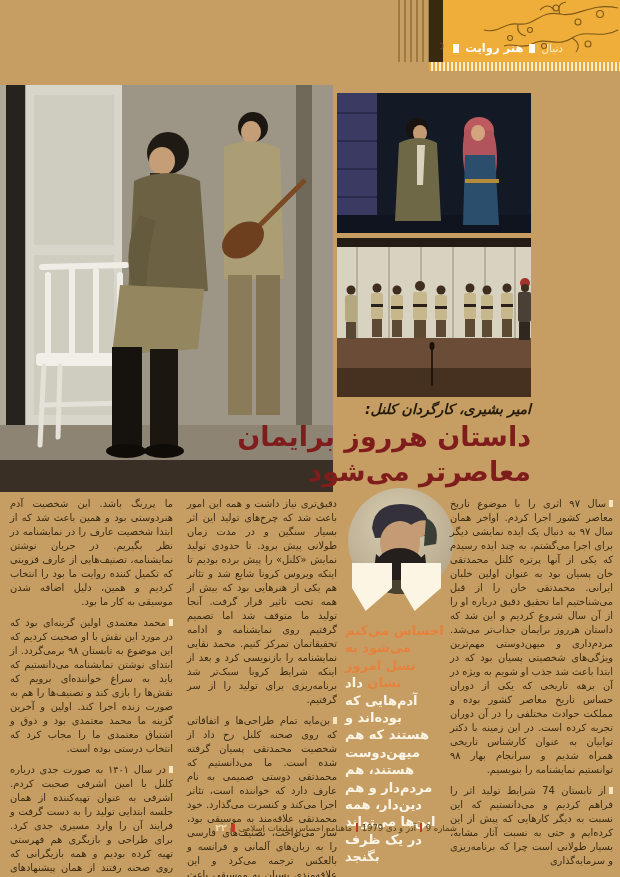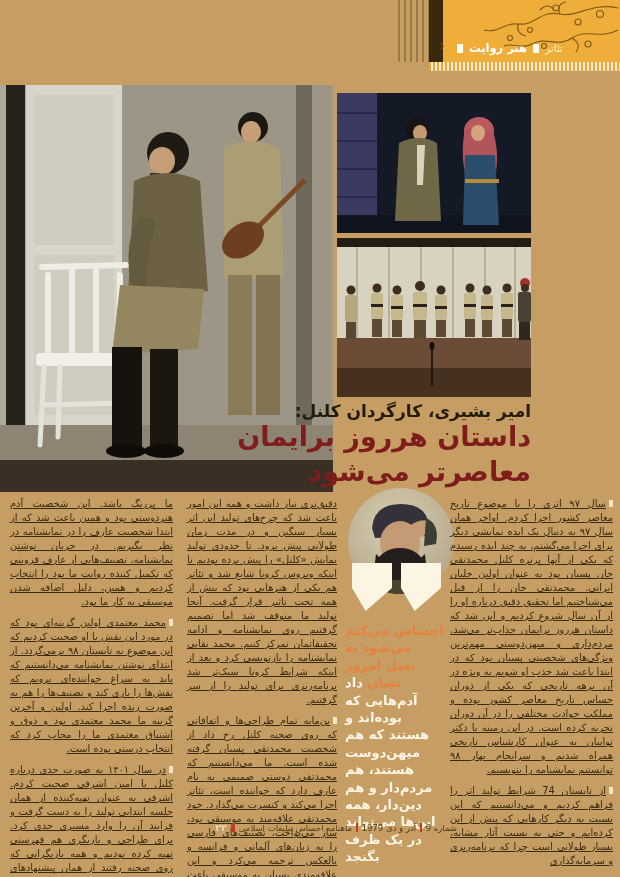--- a/index.html
+++ b/index.html
@@ -21,39 +21,39 @@
   .lbl-bold{color:#ffffff;font-weight:bold;font-size:11.5px;white-space:nowrap;}
   .lbl-light{color:rgba(255,249,230,.85);font-size:10.5px;white-space:nowrap;}
 
   
   .photo{position:absolute;overflow:hidden;}
   .photo-main{left:0;top:85px;width:333px;height:407px;background:#b2ada0;}
   .photo-1{left:337px;top:93px;width:194px;height:140px;background:#141926;}
   .photo-2{left:337px;top:238px;width:194px;height:159px;background:#d8d2c1;}
 
   
-  .kicker{position:absolute;top:401px;right:89px;font-size:17px;font-weight:bold;color:#241a08;}
+  .kicker{position:absolute;top:401px;right:89px;font-size:14px;font-weight:bold;color:#241a08;font-style:italic;}
   .headline{position:absolute;top:419px;right:89px;text-align:right;font-size:27px;font-weight:bold;
     color:#7f1d1d;line-height:35px;letter-spacing:-.5px;}
 
   
   .portrait{position:absolute;left:348px;top:488px;width:106px;height:106px;border-radius:50%;
     overflow:hidden;background:radial-gradient(circle at 45% 35%,#d9cfb4,#ab9b7e);}
   .qmark{position:absolute;left:352px;top:563px;display:flex;gap:9px;direction:ltr;}
   .qmark div{width:40px;height:48px;background:#fdf5e4;
     clip-path:polygon(0 0,100% 0,100% 52%,34% 100%,0 52%);}
   .pullquote{position:absolute;left:345px;top:622px;width:100px;text-align:left;
     font-weight:bold;font-size:13px;line-height:17.4px;}
   .pq-hl{color:#e5823d;}
   .pq-rest{color:#fdf5e6;}
 
   
   .col{position:absolute;top:497px;font-size:9.9px;line-height:14px;color:#392a10;
     text-align:justify;}
-  .col p{margin:0 0 7px 0;text-decoration:underline;}
+  .col p{margin:0 0 7px 0;}
   .col-right{left:450px;width:163px;}
   .col-middle{left:187px;width:150px;}
   .col-left{left:10px;width:163px;}
   .pb{display:inline-block;width:4px;height:7px;background:#f5e6c0;margin-left:3px;}
 
   
   .footer{position:absolute;top:822px;right:163px;display:flex;direction:ltr;align-items:center;
     gap:4px;font-size:8.5px;color:#503a16;white-space:nowrap;text-align:center;}
   .footer .pagenum{color:#ecd9ae;font-size:9.5px;font-weight:bold;}
   .f-red-sq{width:4px;height:8px;background:#c23a28;}
@@ -80,21 +80,21 @@
         <circle cx="148" cy="44" r="3"></circle>
         <circle cx="70" cy="38" r="2.5"></circle>
       <circle cx="104" cy="46" r="2.5"></circle>
         <circle cx="172,46" cy="46" r="3"></circle>
     </g>
   </svg>
   <div class="banner-labels">
     <span class="lbl-sq"></span>
     <span class="lbl-bold">هنر روایت</span>
     <span class="lbl-sq"></span>
-    <span class="lbl-light">تئاتر</span>
+    <span class="lbl-light">دنبال</span>
   </div>
 
   <div class="photo photo-main">
     <svg width="333" height="407" viewBox="0 0 333 407">
       <rect width="333" height="407" fill="#aea897"></rect>
       <rect x="120" y="0" width="213" height="375" fill="#9d9687"></rect>
       <rect x="296" y="0" width="16" height="375" fill="#6f695c"></rect>
       <rect x="26" y="0" width="96" height="345" fill="#d8d5ca"></rect>
       <rect x="34" y="10" width="80" height="150" fill="#cfccc0"></rect>
       <rect x="34" y="170" width="80" height="160" fill="#cfccc0"></rect>

